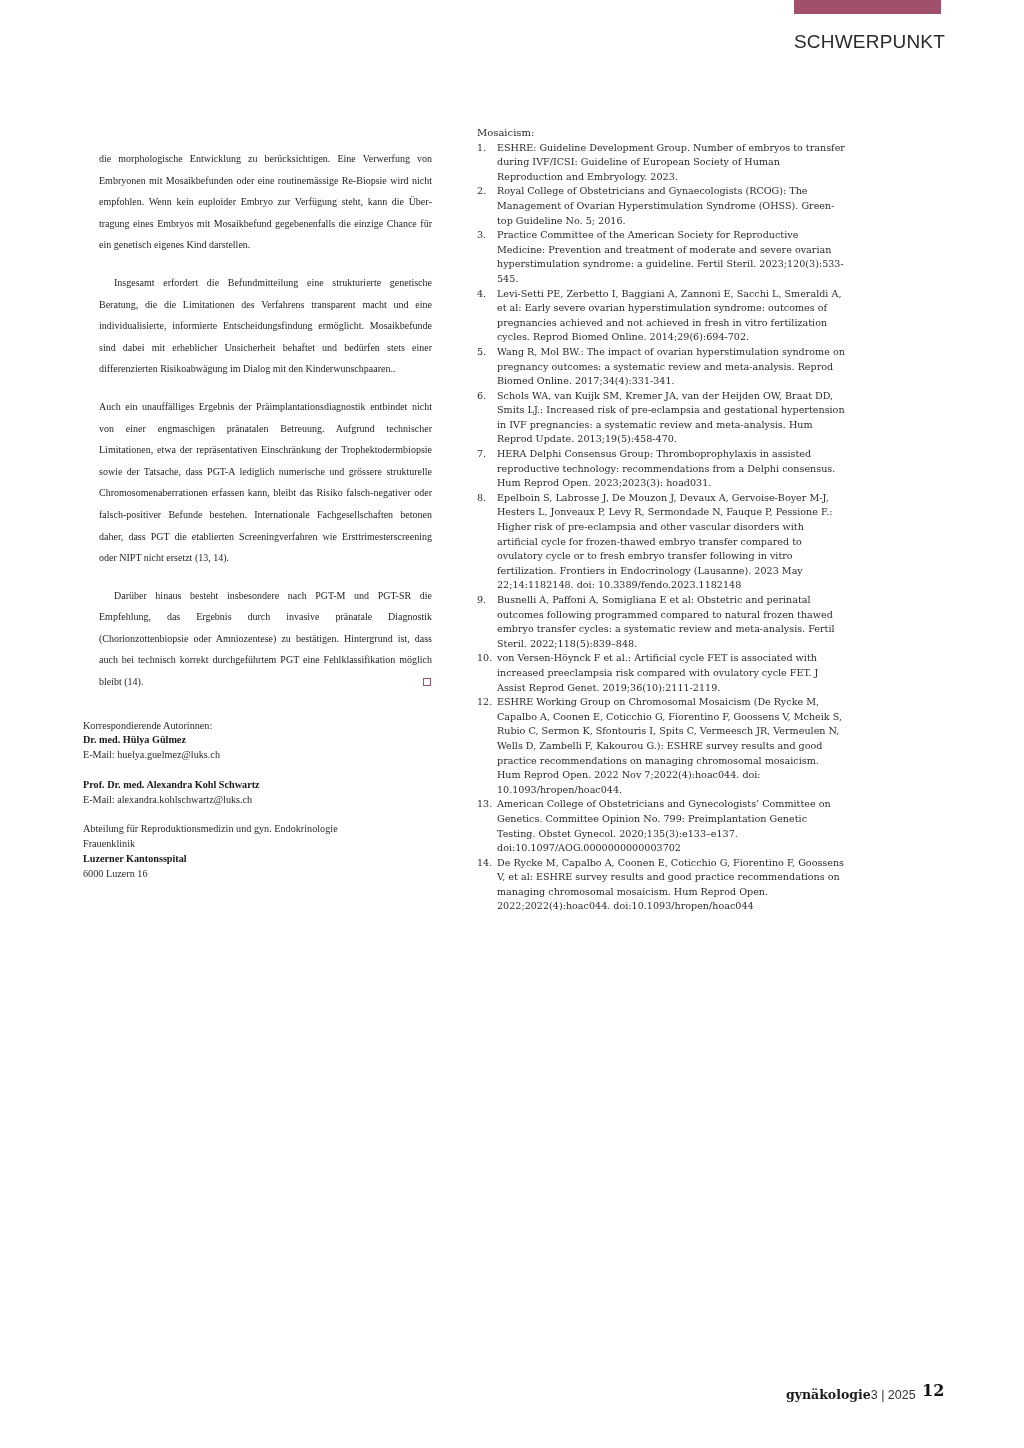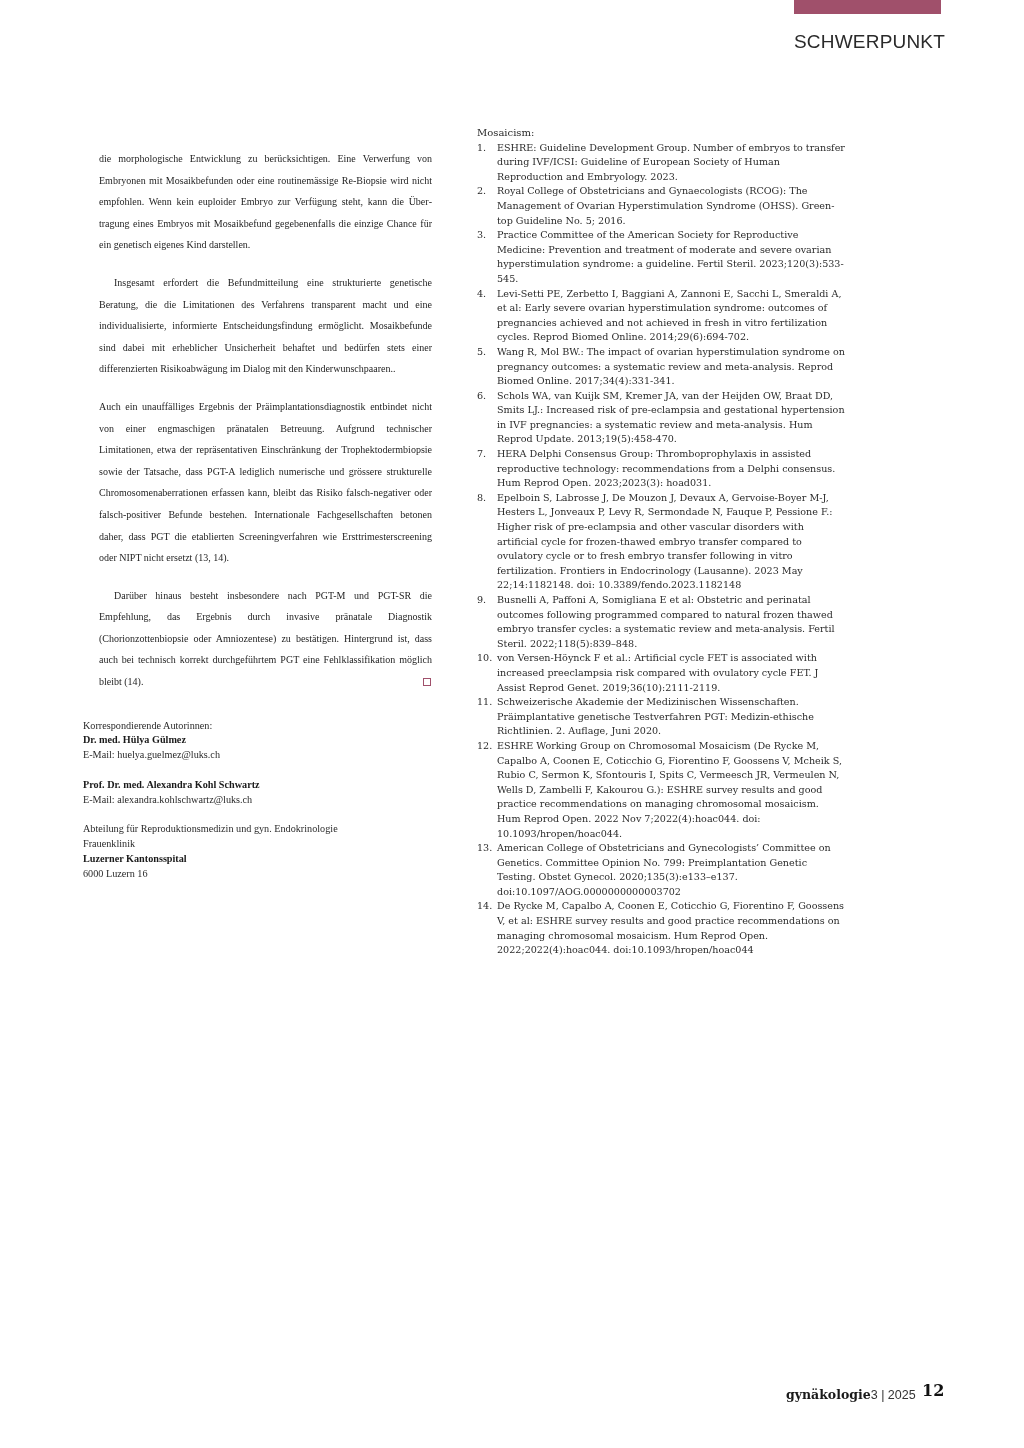--- a/index.html
+++ b/index.html
@@ -95,24 +95,20 @@
       </li>
     <li class="ref-item">
         <span class="ref-num">9.</span>
         <span class="ref-text">Busnelli A, Paffoni A, Somigliana E et al: Obstetric and perinatal outcomes following programmed compared to natural frozen thawed embryo transfer cycles: a systematic review and meta-analysis. Fertil Steril. 2022;118(5):839–848.</span>
       </li>
     <li class="ref-item">
         <span class="ref-num">10.</span>
         <span class="ref-text">von Versen-Höynck F et al.: Artificial cycle FET is associated with increased preeclampsia risk compared with ovulatory cycle FET. J Assist Reprod Genet. 2019;36(10):2111-2119.</span>
       </li>
     <li class="ref-item">
-        <span class="ref-num">11.</span>
-        <span class="ref-text">Schweizerische Akademie der Medizinischen Wissenschaften. Präimplantative genetische Testverfahren PGT: Medizin-ethische Richtlinien. 2. Auflage, Juni 2020.</span>
-      </li>
-    <li class="ref-item">
         <span class="ref-num">12.</span>
         <span class="ref-text">ESHRE Working Group on Chromosomal Mosaicism (De Rycke M, Capalbo A, Coonen E, Coticchio G, Fiorentino F, Goossens V, Mcheik S, Rubio C, Sermon K, Sfontouris I, Spits C, Vermeesch JR, Vermeulen N, Wells D, Zambelli F, Kakourou G.): ESHRE survey results and good practice recommendations on managing chromosomal mosaicism. Hum Reprod Open. 2022 Nov 7;2022(4):hoac044. doi: 10.1093/hropen/hoac044.</span>
       </li>
     <li class="ref-item">
         <span class="ref-num">13.</span>
         <span class="ref-text">American College of Obstetricians and Gynecologists’ Committee on Genetics. Committee Opinion No. 799: Preimplantation Genetic Testing. Obstet Gynecol. 2020;135(3):e133–e137. doi:10.1097/AOG.0000000000003702</span>
       </li>
     <li class="ref-item">
         <span class="ref-num">14.</span>
         <span class="ref-text">De Rycke M, Capalbo A, Coonen E, Coticchio G, Fiorentino F, Goossens V, et al: ESHRE survey results and good practice recommendations on managing chromosomal mosaicism. Hum Reprod Open. 2022;2022(4):hoac044. doi:10.1093/hropen/hoac044</span>

